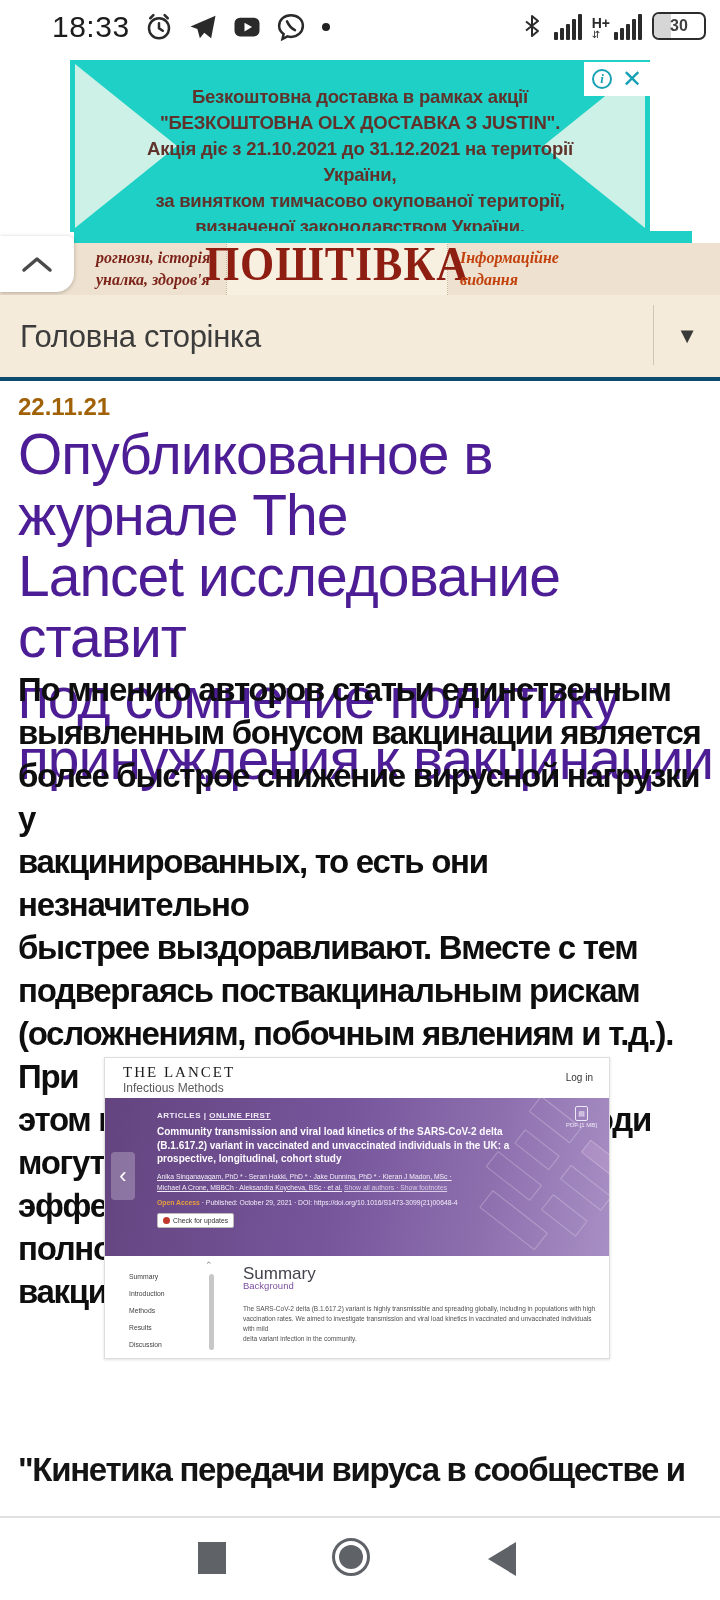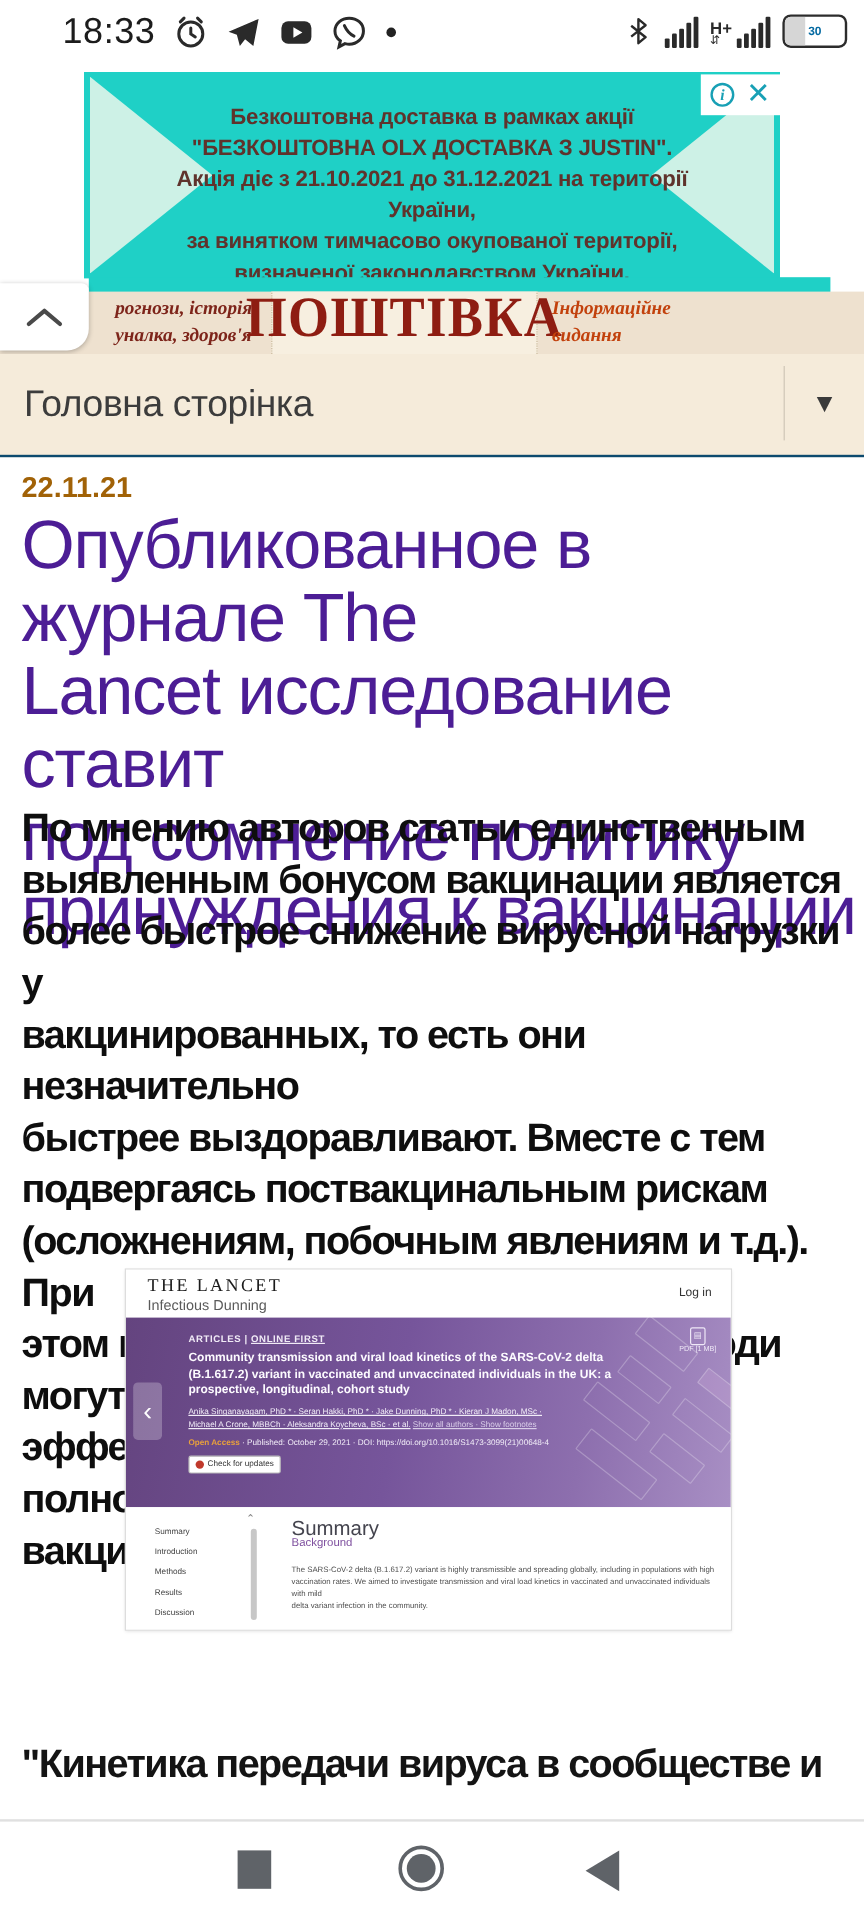--- a/index.html
+++ b/index.html
@@ -17,21 +17,21 @@
   .sb-dot { width:8px; height:8px; border-radius:50%; background:#222; margin-left:2px; }
   .sb-right { position:absolute; right:14px; top:12px; display:flex; align-items:flex-end; gap:10px; }
   .bars { display:flex; align-items:flex-end; gap:2px; height:26px; }
   .bars i { display:block; width:4px; background:#2a2a2a; border-radius:1px; }
   .hplus { display:flex; flex-direction:column; align-items:flex-start; line-height:1; margin-right:-4px; }
   .hplus .lbl { font-size:14px; font-weight:700; color:#2a2a2a; }
   .hplus .arr { font-size:10px; color:#2a2a2a; letter-spacing:-1px; }
   .battery { position:relative; width:54px; height:28px; border:2.5px solid #2c2c2c; border-radius:7px;
              display:flex; align-items:center; justify-content:center; background:#fff; overflow:hidden; }
   .battery .fill { position:absolute; left:0; top:0; bottom:0; width:34%; background:#d6d6d6; }
-  .battery .pct { position:relative; font-size:10px; font-weight:700; color:#0369a1; }
+  .battery .pct { position:relative; font-size:16px; font-weight:700; color:#404040; }
 
   
   .ad { position:absolute; left:70px; top:60px; width:580px; height:172px; background:#1fd0c6; overflow:hidden; }
   .ad-tri-l { position:absolute; left:5px; top:4px; bottom:4px; width:102px; background:#cdf1e6;
               clip-path:polygon(0 0, 100% 50%, 0 100%); }
   .ad-tri-r { position:absolute; right:5px; top:4px; bottom:4px; width:102px; background:#cdf1e6;
               clip-path:polygon(100% 0, 0 50%, 100% 100%); }
   .ad-text { position:absolute; left:40px; right:40px; top:24px; text-align:center;
              font-size:18.5px; line-height:26px; font-weight:700; color:#5f332c;
              white-space:pre-line; letter-spacing:-0.2px; }
@@ -55,21 +55,21 @@
              letter-spacing:1px; transform:scaleY(1.08); margin-top:2px; white-space:nowrap; }
   .mh-right { position:absolute; left:460px; top:4px; font-family:"Liberation Serif",serif; font-style:italic;
               font-weight:700; font-size:16px; line-height:22px; color:#c2410c; white-space:pre-line; }
   .chevron-card { position:absolute; left:0; top:236px; width:74px; height:56px; background:#fff;
                   border-radius:0 6px 18px 0; box-shadow:0 1px 4px rgba(0,0,0,.25);
                   display:flex; align-items:center; justify-content:center; }
   .chevron-card svg { width:34px; height:20px; }
 
   
   .site-nav { position:absolute; left:0; top:295px; width:720px; height:86px; background:#f5ebda;
-              border-bottom:2px solid #0c4a6e; }
+              border-bottom:4px solid #0c4a6e; }
   .sn-label { position:absolute; left:20px; top:24px; font-size:31px; color:#3c3c3c; letter-spacing:-0.3px; }
   .sn-sep { position:absolute; right:66px; top:10px; bottom:12px; width:1px; background:#cfc6b6; }
   .sn-caret { position:absolute; right:22px; top:28px; font-size:22px; color:#3a3a3a; }
 
   
   .art-date { position:absolute; left:18px; top:393px; font-size:24px; font-weight:700; color:#a16207; }
   .art-title { position:absolute; left:18px; top:424px; width:700px; font-size:57px; font-weight:400;
                line-height:61px; color:#4c1d95; letter-spacing:-1px; white-space:pre-line; }
   .art-p1 { position:absolute; left:18px; top:668px; width:702px; font-size:33px; font-weight:700;
             line-height:43px; color:#0e0e0e; letter-spacing:-1.3px; white-space:pre-line; }
@@ -230,21 +230,21 @@
 подвергаясь поствакцинальным рискам
 (осложнениям, побочным явлениям и т.д.). При
 этом полностью вакцинированные люди могут
 эффективно передавать инфекцию полностью
 вакцинированным контактам.</p>
 
 <div class="lancet">
   <div class="lc-header">
     <div class="lc-brand">
       <div class="b1">THE LANCET</div>
-      <div class="b2">Infectious Dunning</div>
+      <div class="b2">Infectious Methods</div>
     </div>
     <span class="lc-login">Log in</span>
   </div>
   <div class="lc-banner">
     <div class="lc-deco">
       <i style="left:0;top:0;width:52px;height:20px"></i>
       <i style="left:66px;top:4px;width:40px;height:16px;background:rgba(230,190,230,.35)"></i>
       <i style="left:8px;top:36px;width:44px;height:18px"></i>
       <i style="left:66px;top:36px;width:52px;height:18px"></i>
       <i style="left:0;top:70px;width:56px;height:20px"></i>

